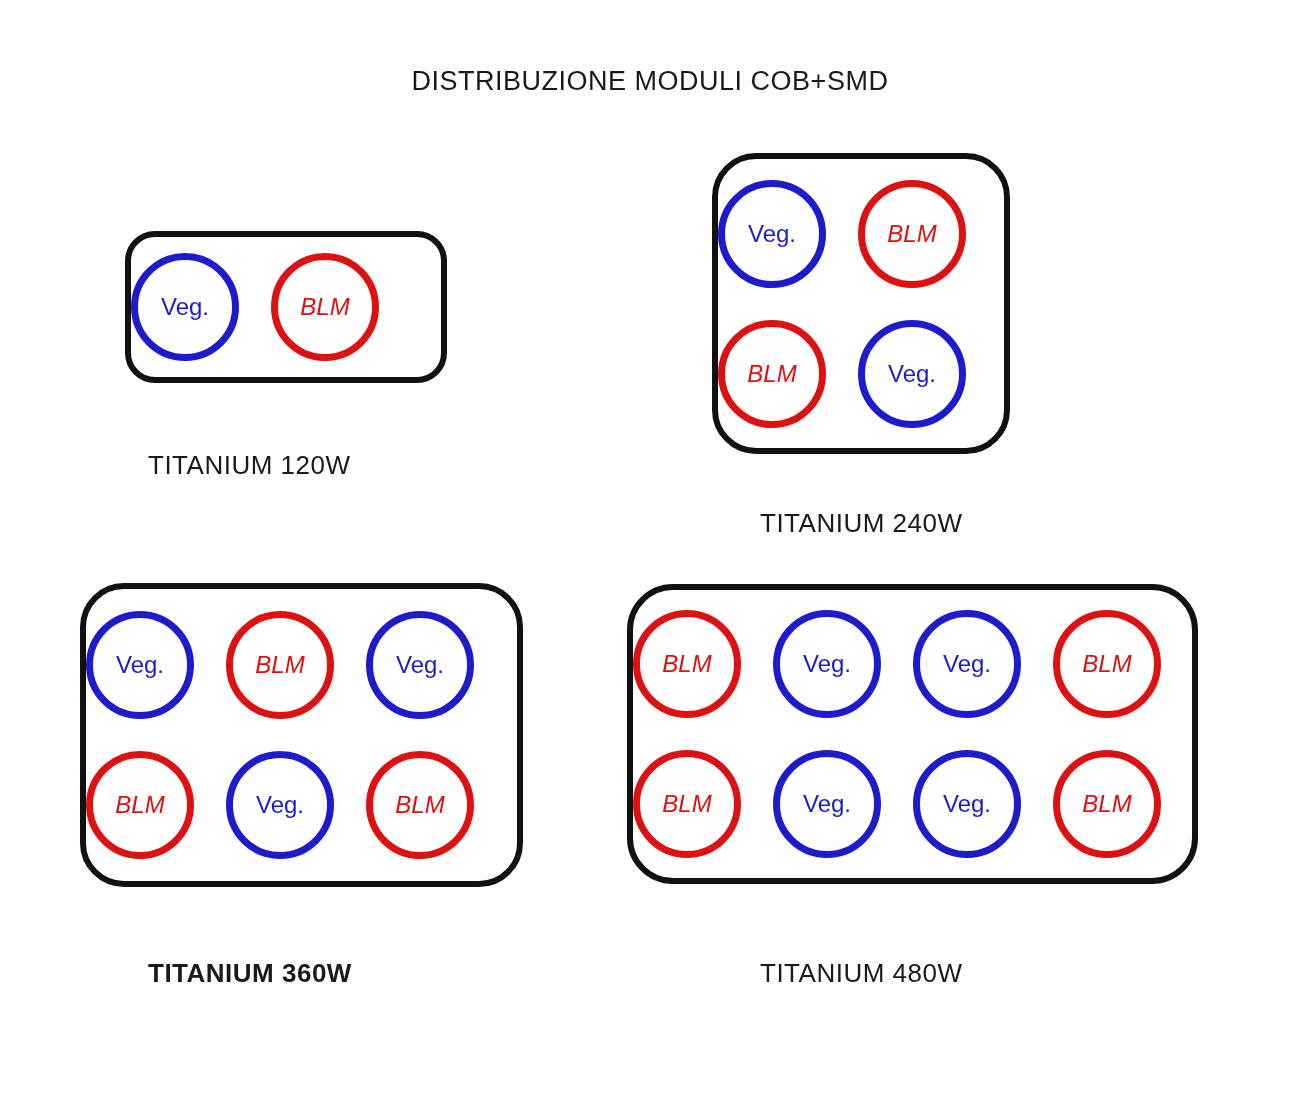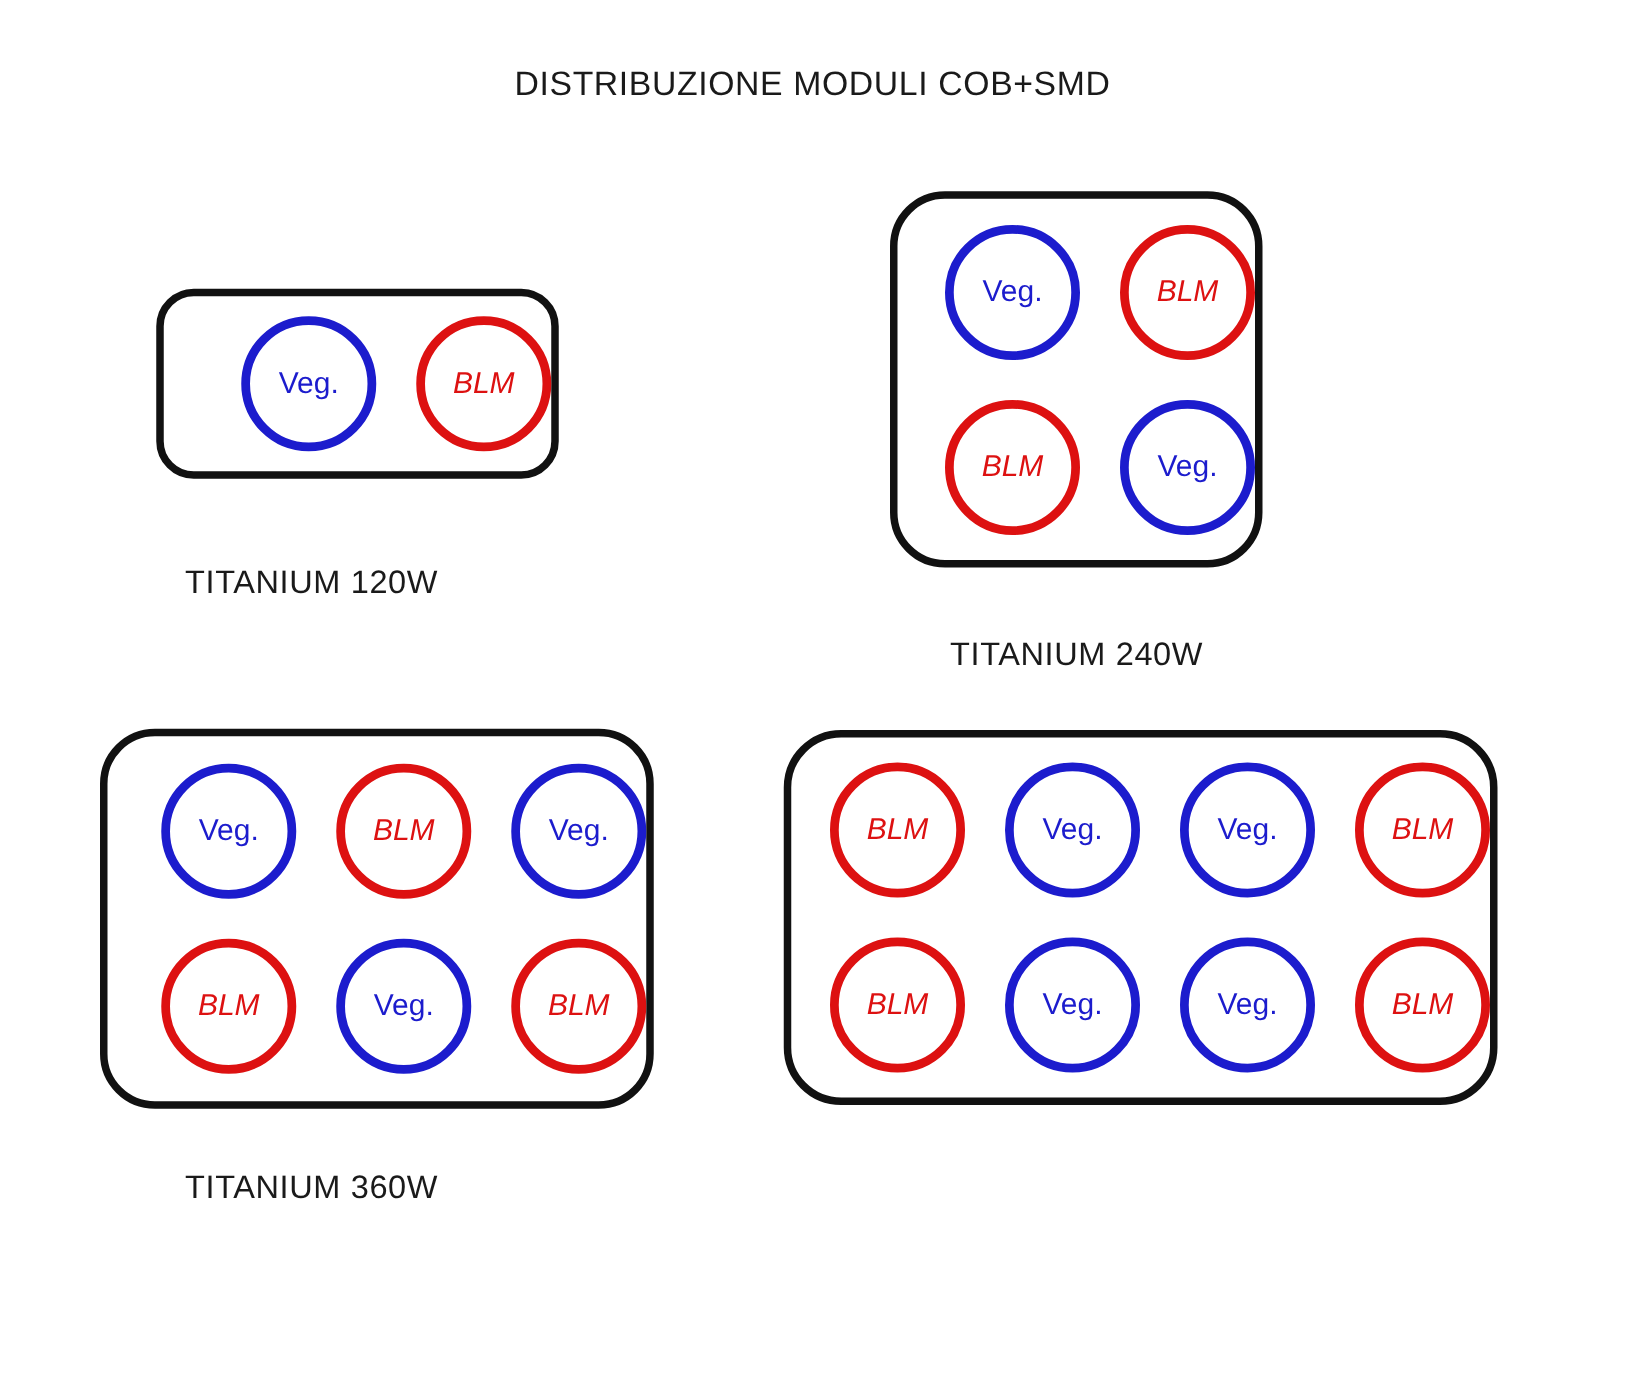--- a/index.html
+++ b/index.html
@@ -10,37 +10,37 @@
   }
   .canvas {
     position: relative;
     width: 1300px;
     height: 1100px;
     background: #ffffff;
     overflow: hidden;
   }
   .title {
     position: absolute;
-    top: 52px;
+    top: 66px;
     left: 0;
     right: 0;
     text-align: center;
     font-size: 27px;
     color: #1a1a1a;
     letter-spacing: 0.5px;
   }
   .fixture {
     position: absolute;
     box-sizing: border-box;
     border: 6px solid #111111;
     background: #ffffff;
     display: flex;
     flex-direction: column;
     justify-content: center;
-    align-items: flex-end;
+    align-items: flex-start;
     gap: 32px;
   }
   .fixture-120 { left: 125px; top: 231px; width: 322px; height: 152px; border-radius: 30px; }
   .fixture-240 { left: 712px; top: 153px; width: 298px; height: 301px; border-radius: 44px; }
   .fixture-360 { left: 80px;  top: 583px; width: 443px; height: 304px; border-radius: 44px; }
   .fixture-480 { left: 627px; top: 584px; width: 571px; height: 300px; border-radius: 46px; }
   .module-row {
     display: flex;
     flex-direction: row;
     gap: 32px;
@@ -68,21 +68,21 @@
   .panel-label {
     position: absolute;
     font-size: 26px;
     color: #1a1a1a;
     letter-spacing: 0.5px;
     white-space: nowrap;
     margin-top: 34px;
   }
   .label-120 { left: 148px; top: 416px; }
   .label-240 { left: 760px; top: 474px; }
-  .label-360 { left: 148px; top: 900px; }
+  .label-360 { left: 148px; top: 924px; font-weight: bold; }
   .label-480 { left: 760px; top: 924px; }
   .legend {
     position: absolute;
     left: 148px;
     top: 1012px;
     font-size: 25px;
     color: #1a1a1a;
     white-space: pre;
   }
 </style>
@@ -174,15 +174,16 @@
           <span>Veg.</span>
         </div>
         <div class="module module-veg">
           <span>Veg.</span>
         </div>
         <div class="module module-blm">
           <span>BLM</span>
         </div>
       </div>
     </div>
+  <div class="panel-label label-480">TITANIUM 480W</div>
 
 
 </div>
 
 </body></html>

